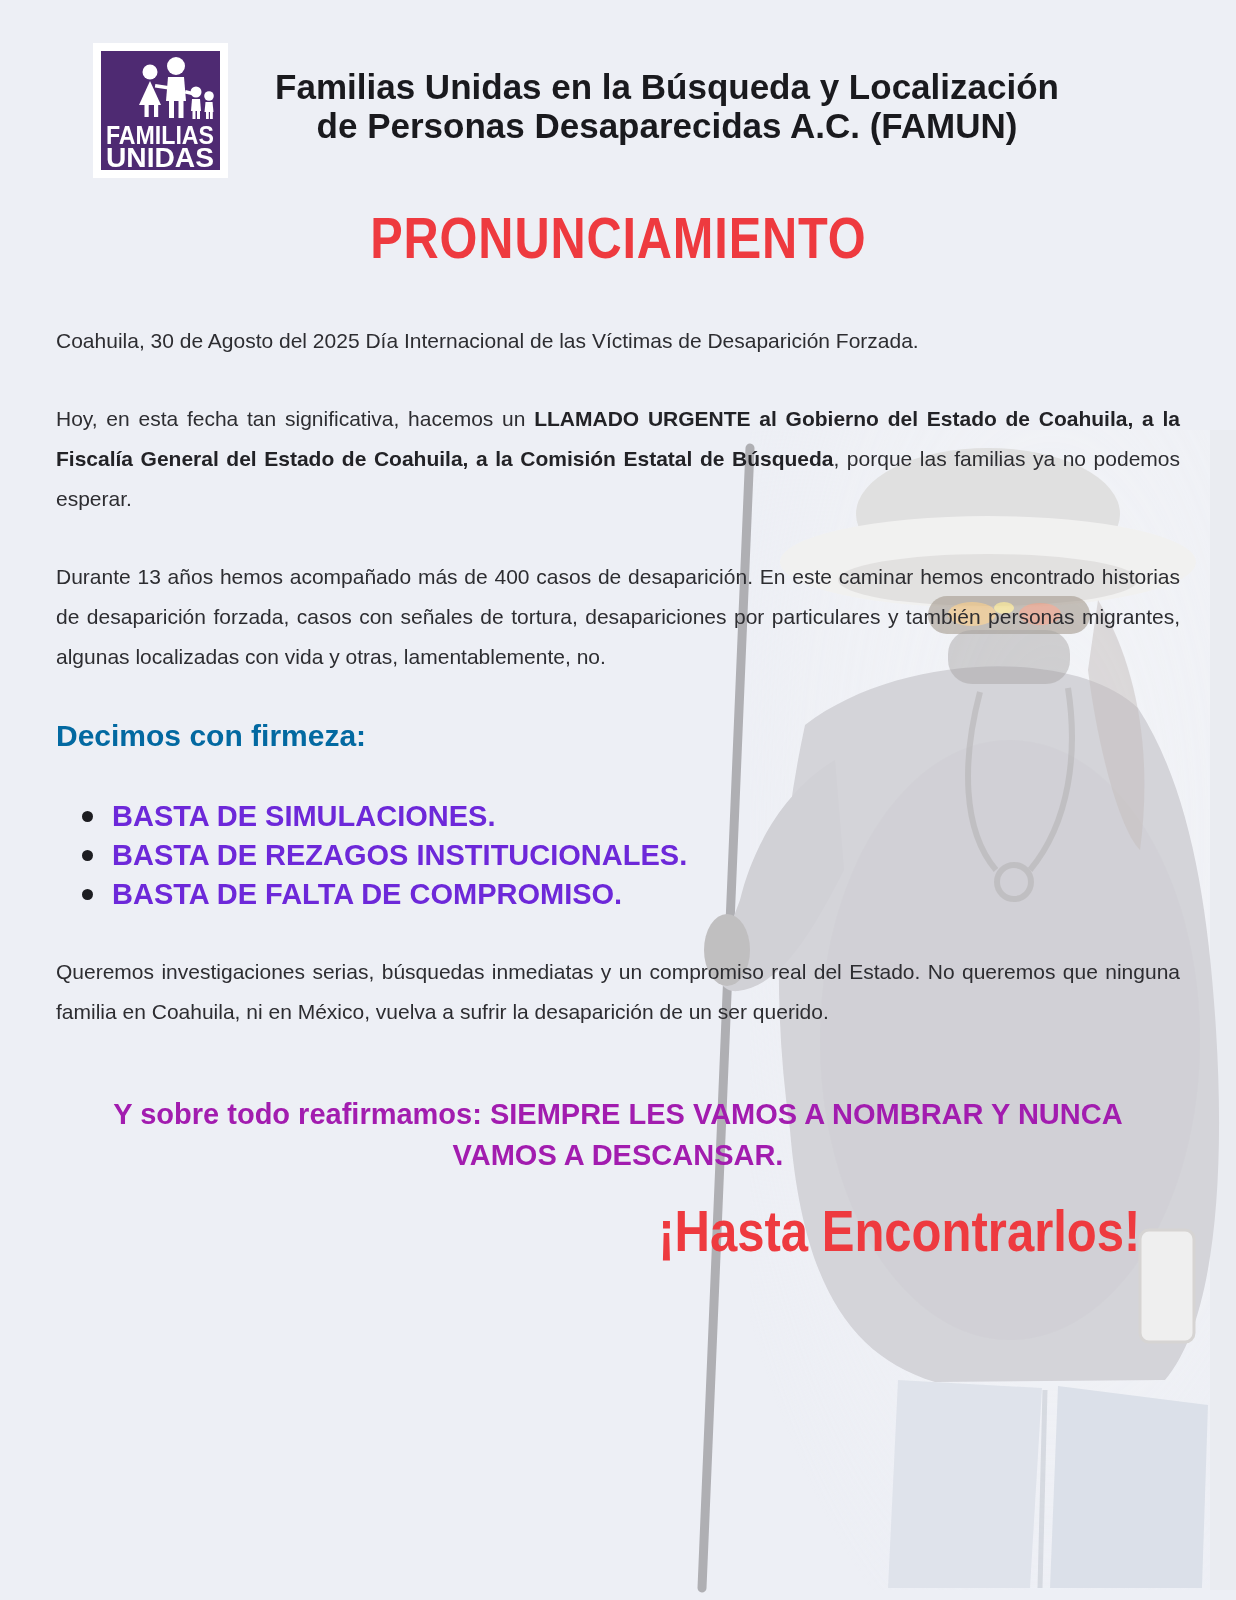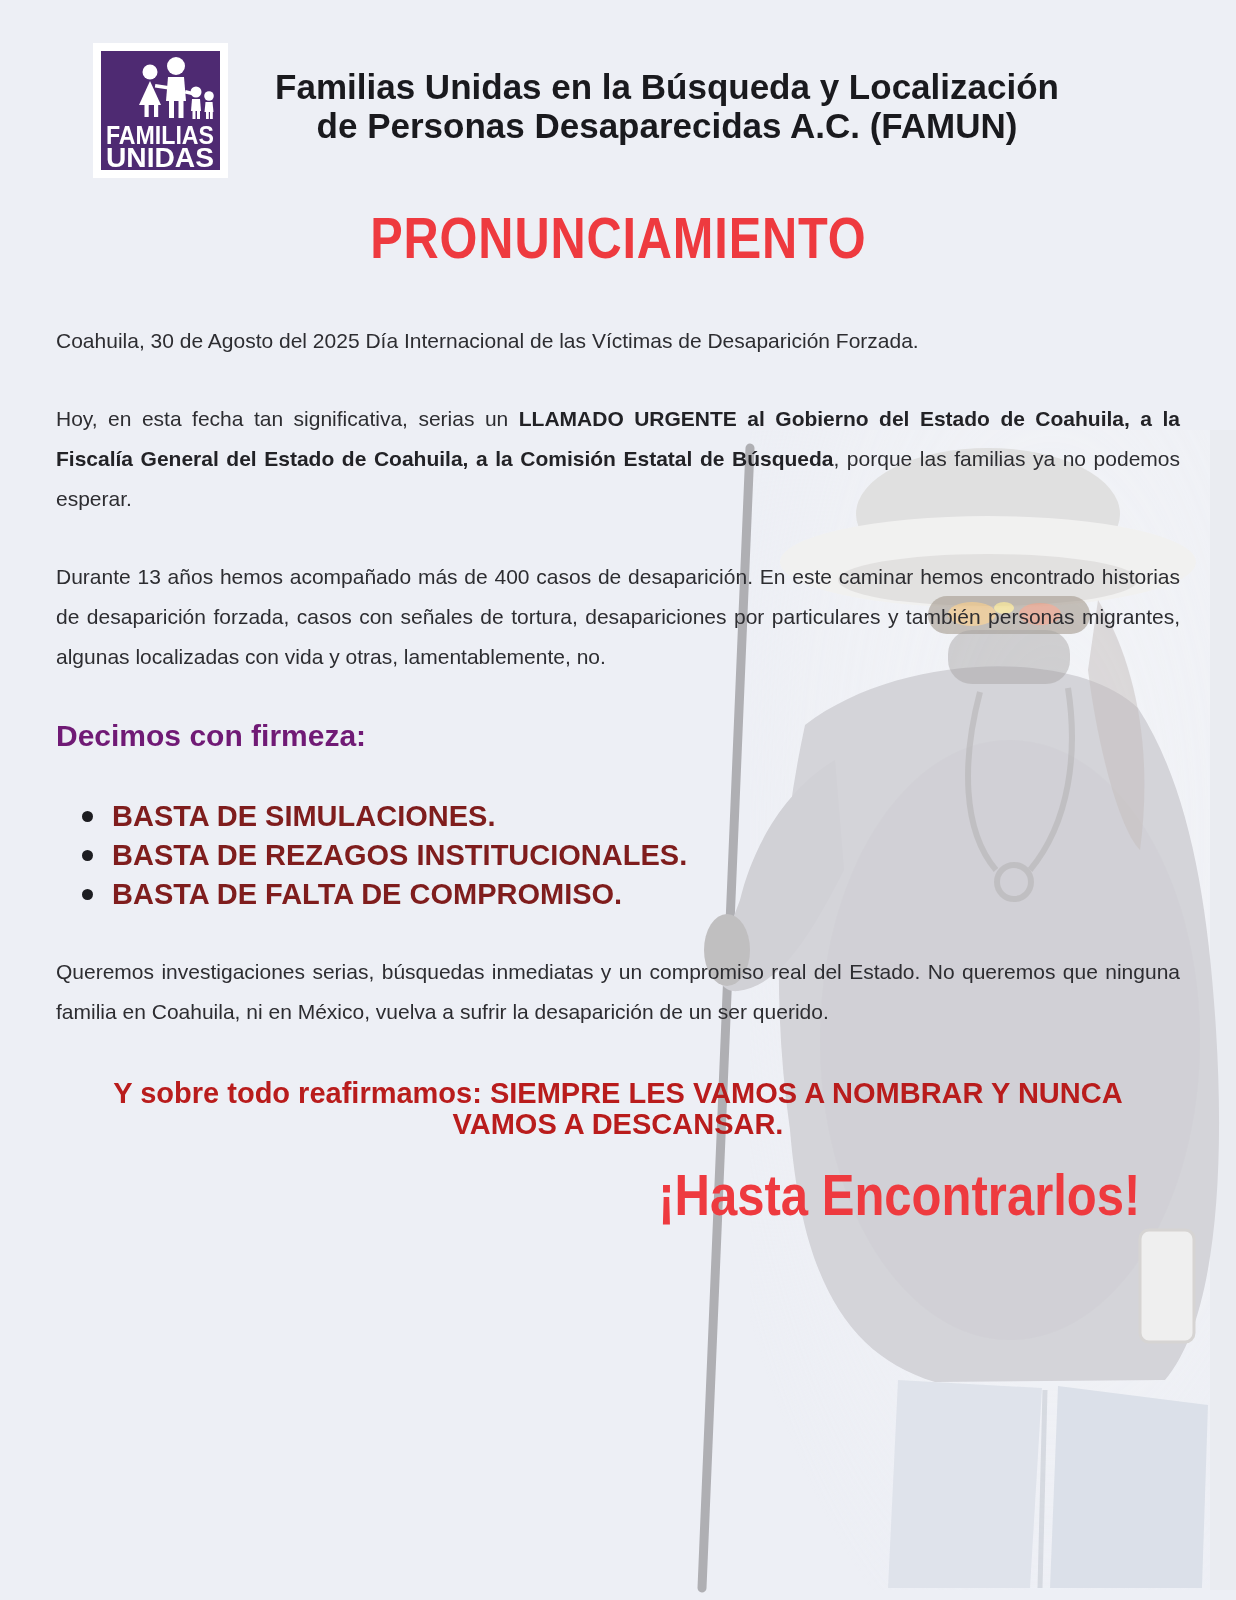--- a/index.html
+++ b/index.html
@@ -32,35 +32,35 @@
   }
 
   .content { padding:0 56px; }
   .para {
     font-size:21px; line-height:40px; text-align:justify;
     margin-top:38px; color:#2d2d31;
   }
   .para.first { margin-top:50px; }
   .para b { color:#222226; }
 
-  .firmness { font-weight:bold; font-size:30px; color:#701a75; margin-top:42px; }
+  .firmness { font-weight:bold; font-size:30px; color:#0369a1; margin-top:42px; }
 
   ul.demands { list-style:none; margin-top:44px; margin-left:26px; }
   ul.demands li {
     position:relative; padding-left:30px; font-weight:bold;
-    font-size:29px; line-height:39px; color:#7f1d1d;
+    font-size:29px; line-height:39px; color:#6d28d9;
   }
   ul.demands li::before {
     content:""; position:absolute; left:0; top:14px;
     width:11px; height:11px; border-radius:50%; background:#1d1d21;
   }
 
   .closing {
-    margin-top:46px; padding:0 44px; text-align:center;
-    font-weight:bold; font-size:29px; line-height:31px; color:#b91c1c;
+    margin-top:62px; padding:0 44px; text-align:center;
+    font-weight:bold; font-size:29px; line-height:41px; color:#a21caf;
   }
 
   .slogan { text-align:right; margin-top:22px; }
   .slogan .stretch {
     display:inline-block; transform:scaleX(0.86); transform-origin:center;
     font-weight:bold; font-size:57px; color:#ee3a3f; letter-spacing:0px;
   }
 </style>
 </head>
 <body>
@@ -163,21 +163,21 @@
   </div>
 
   <div class="headline">
     <span class="stretch">PRONUNCIAMIENTO</span>
   </div>
 
   <div class="content">
 
     <p class="para first">Coahuila, 30 de Agosto del 2025 Día Internacional de las Víctimas de Desaparición Forzada.</p>
 
-    <p class="para"><span>Hoy, en esta fecha tan significativa, serias un </span><b>LLAMADO URGENTE al Gobierno del Estado de Coahuila, a la Fiscalía General del Estado de Coahuila, a la Comisión Estatal de Búsqueda</b><span>, porque las familias ya no podemos esperar.</span></p>
+    <p class="para"><span>Hoy, en esta fecha tan significativa, hacemos un </span><b>LLAMADO URGENTE al Gobierno del Estado de Coahuila, a la Fiscalía General del Estado de Coahuila, a la Comisión Estatal de Búsqueda</b><span>, porque las familias ya no podemos esperar.</span></p>
 
     <p class="para">Durante 13 años hemos acompañado más de 400 casos de desaparición. En este caminar hemos encontrado historias de desaparición forzada, casos con señales de tortura, desapariciones por particulares y también personas migrantes, algunas localizadas con vida y otras, lamentablemente, no.</p>
 
 
     <p class="firmness">Decimos con firmeza:</p>
 
     <ul class="demands">
       <li>BASTA DE SIMULACIONES.</li>
       <li>BASTA DE REZAGOS INSTITUCIONALES.</li>
       <li>BASTA DE FALTA DE COMPROMISO.</li>

